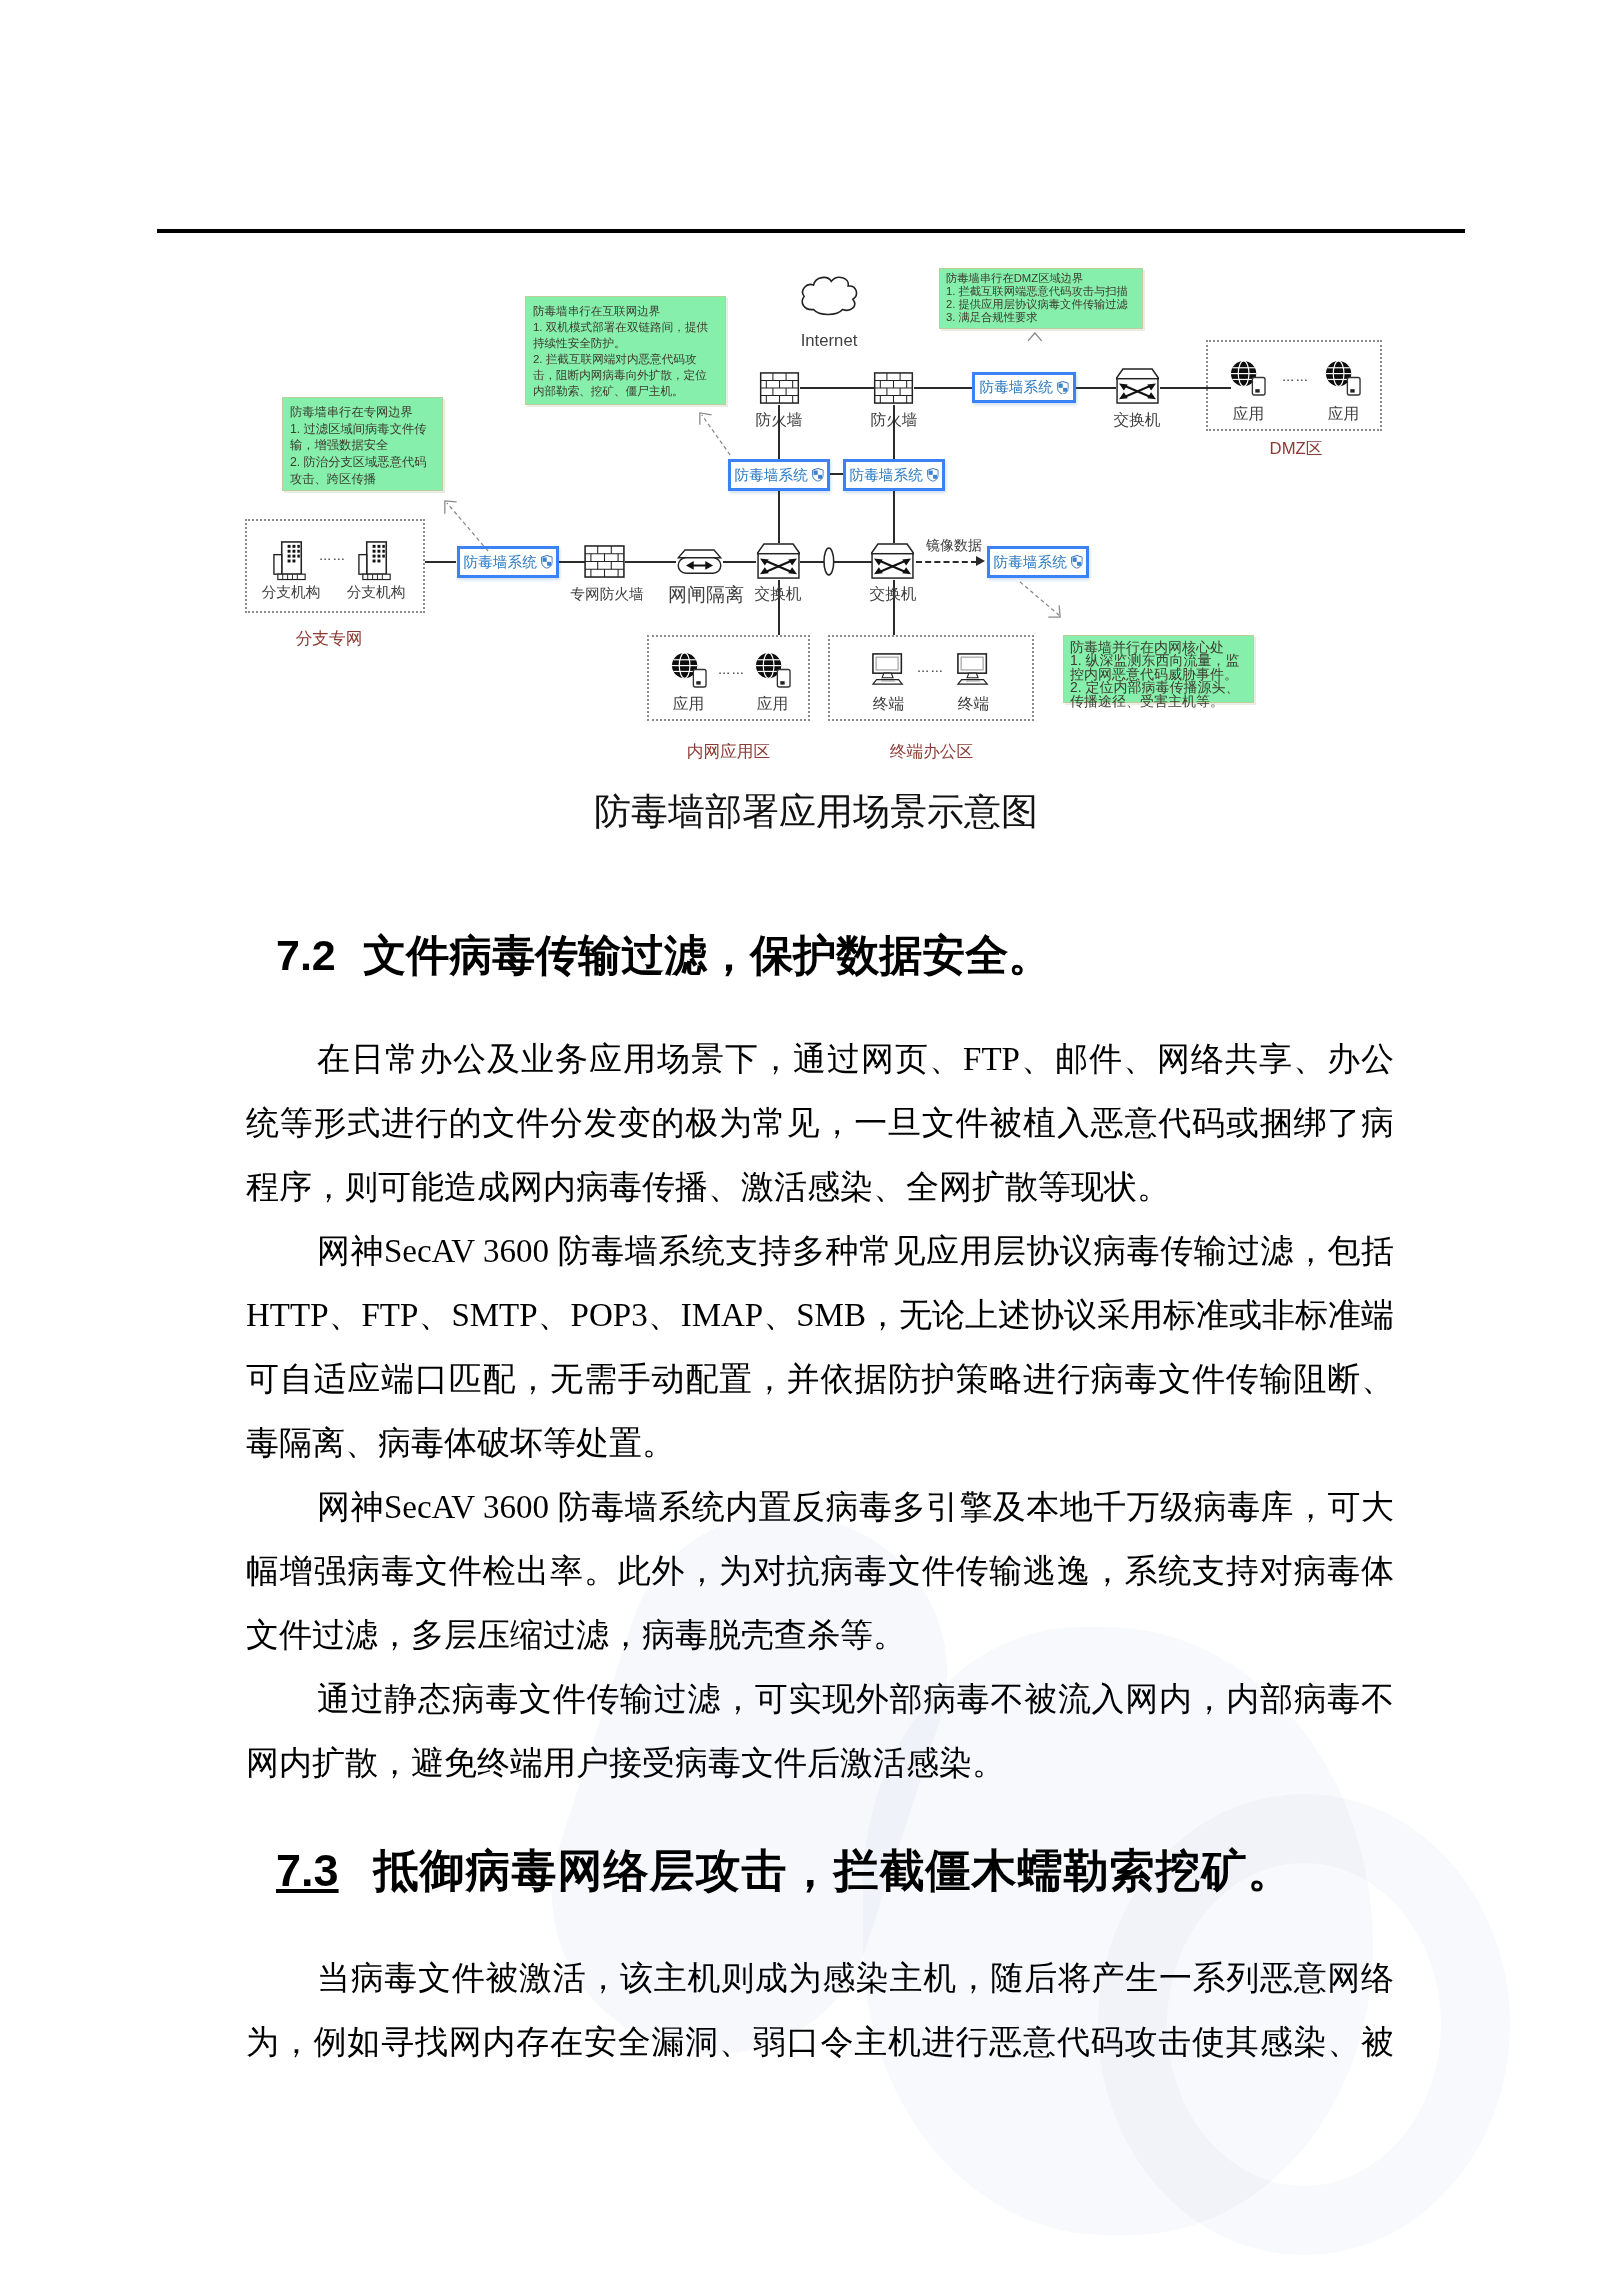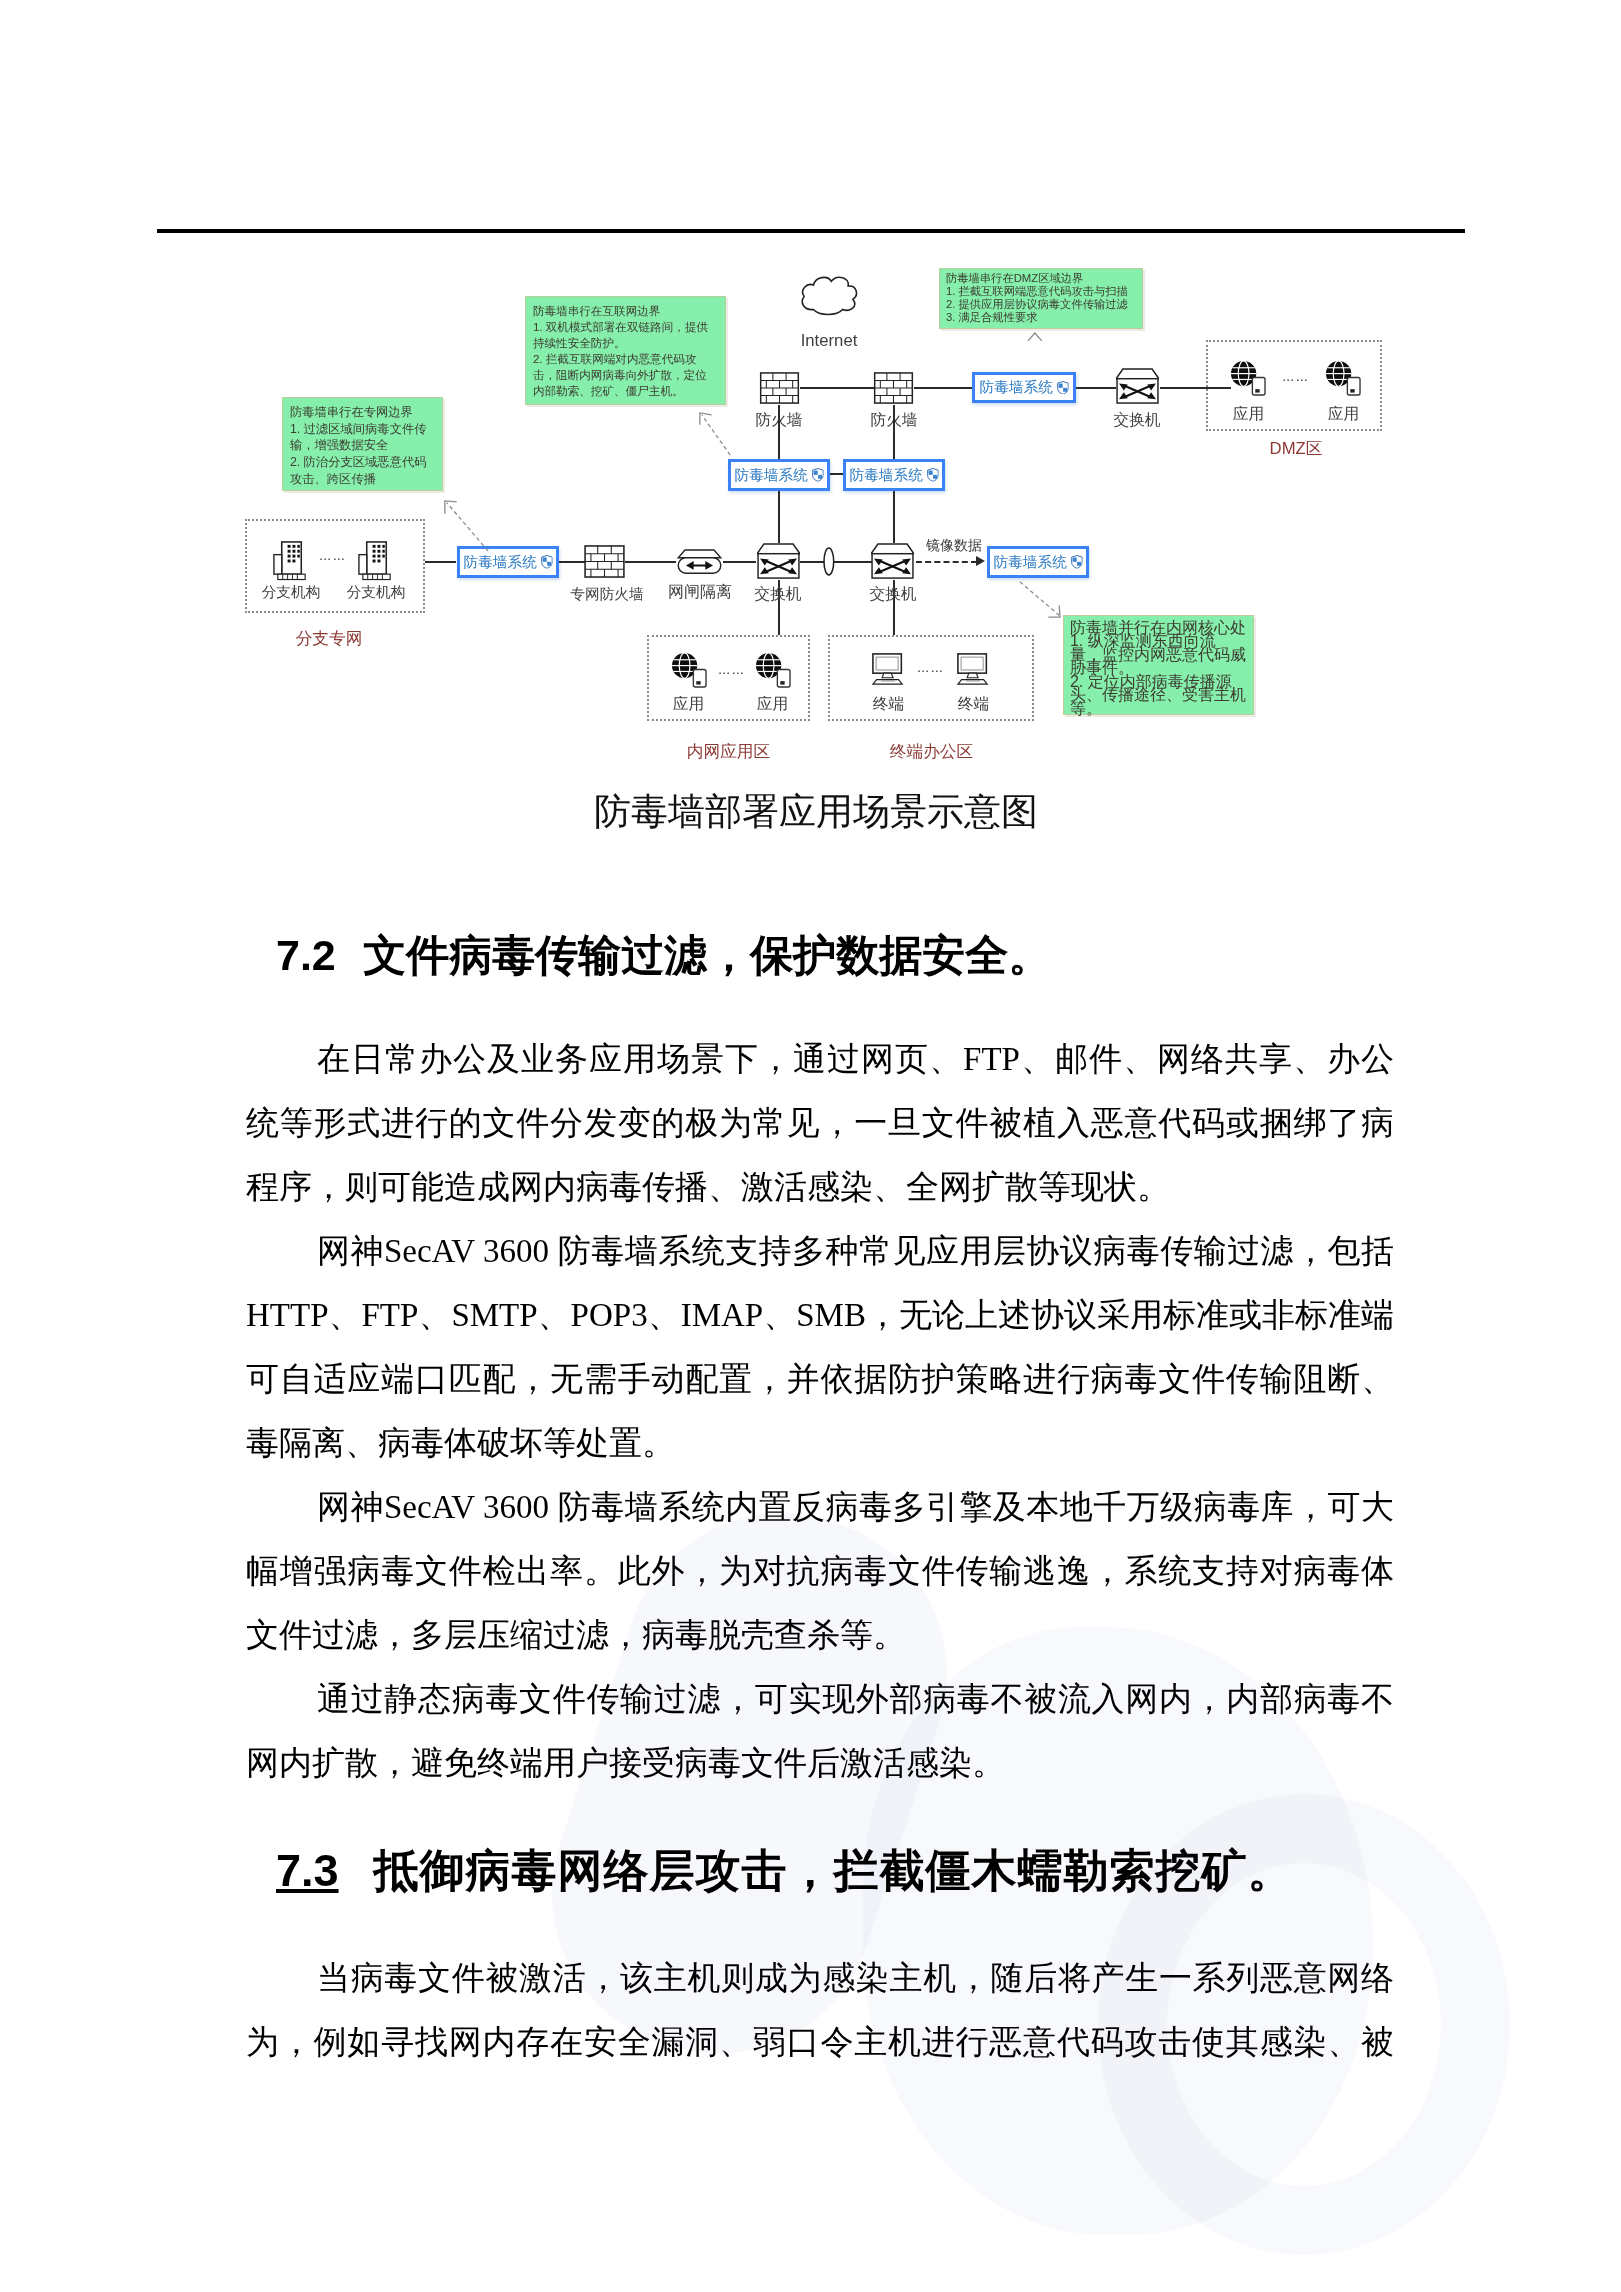--- a/index.html
+++ b/index.html
@@ -153,21 +153,21 @@
     <div class="note" style="left:493px;top:51px;width:201px;height:109px;font-size:11.6px;line-height:16px;padding:5.9px 6.9px;margin-left:32px;">防毒墙串行在互联网边界
 1. 双机模式部署在双链路间，提供持续性安全防护。
 2. 拦截互联网端对内恶意代码攻击，阻断内网病毒向外扩散，定位内部勒索、挖矿、僵尸主机。</div>
     <div class="note" style="left:939px;top:22.5px;width:204px;height:61px;font-size:11.3px;line-height:13px;padding:3.9px 5.9px;">防毒墙串行在DMZ区域边界
 1. 拦截互联网端恶意代码攻击与扫描
 2. 提供应用层协议病毒文件传输过滤
 3. 满足合规性要求</div>
     <div class="note" style="left:282px;top:152px;width:161px;height:94px;font-size:12.3px;line-height:16.7px;padding:5.9px 6.9px;">防毒墙串行在专网边界
 1. 过滤区域间病毒文件传输，增强数据安全
 2. 防治分支区域恶意代码攻击、跨区传播</div>
-    <div class="note" style="left:1063px;top:370px;width:191px;height:100px;font-size:16px;line-height:13.5px;padding:4.9px 5.9px;">防毒墙并行在内网核心处
+    <div class="note" style="left:1063px;top:390px;width:191px;height:68px;font-size:14px;line-height:13.5px;padding:4.9px 5.9px;">防毒墙并行在内网核心处
 1. 纵深监测东西向流量，监控内网恶意代码威胁事件。
 2. 定位内部病毒传播源头、传播途径、受害主机等。</div>
 
     <svg class="abs" style="left:796px;top:26.5px" width="65" height="45" viewBox="0 0 66 46">
         <use href="#ic-cloud"></use>
       </svg>
     <div class="devlabel" style="left:774px;top:86px;width:110px;font-size:16.7px;">Internet</div>
 
     <svg class="abs" style="left:759px;top:127px" width="41" height="32" viewBox="0 0 42 33">
         <use href="#ic-fw"></use>
@@ -248,21 +248,21 @@
     </div>
     <div class="hl" style="left:559px;top:316px;width:25.5px;"></div>
     <svg class="abs" style="left:584px;top:300px" width="41" height="33" viewBox="0 0 42 34">
         <use href="#ic-fw"></use>
       </svg>
     <div class="devlabel" style="left:566px;top:340px;width:82px;font-size:14.7px;">专网防火墙</div>
     <div class="hl" style="left:625px;top:316px;width:51px;"></div>
     <svg class="abs" style="left:676px;top:304px" width="47" height="29" viewBox="0 0 48 30">
         <use href="#ic-gap"></use>
       </svg>
-    <div class="devlabel" style="left:668px;top:337px;width:63px;font-size:16px;">网闸隔离</div>
+    <div class="devlabel" style="left:668px;top:337px;width:63px;font-size:19px;">网闸隔离</div>
     <div class="hl" style="left:723px;top:316px;width:33px;"></div>
     <svg class="abs" style="left:757px;top:298px" width="43" height="37" viewBox="0 0 44 38">
         <use href="#ic-sw"></use>
       </svg>
     <div class="devlabel" style="left:739px;top:339px;width:78px;">交换机</div>
     <div class="hl" style="left:800px;top:316px;width:72px;"></div>
     <svg class="abs" style="left:822px;top:301px" width="13.7" height="31" viewBox="0 0 14 32">
       <ellipse cx="7" cy="16" rx="5" ry="14" fill="#fff" stroke="#222" stroke-width="1.6"></ellipse>
     </svg>
     <svg class="abs" style="left:871px;top:298px" width="43" height="37" viewBox="0 0 44 38">

